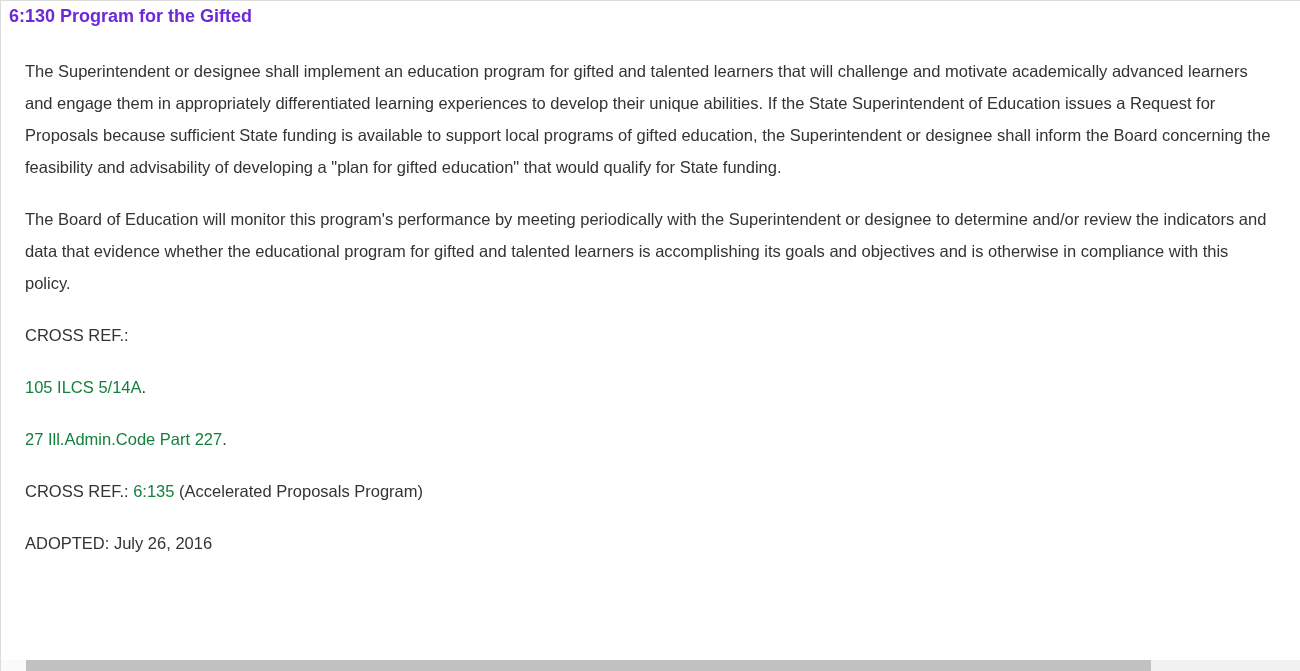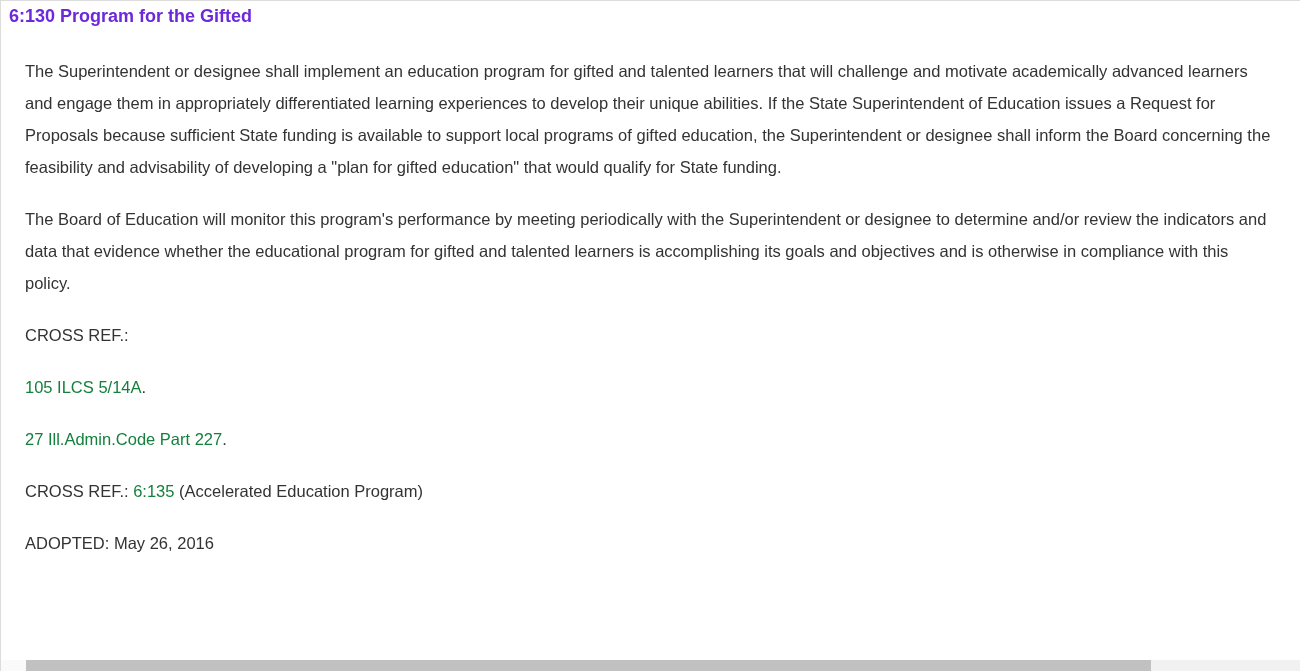--- a/index.html
+++ b/index.html
@@ -75,23 +75,23 @@
 
 
     <p class="para">The Board of Education will monitor this program's performance by meeting periodically with the Superintendent or designee to determine and/or review the indicators and data that evidence whether the educational program for gifted and talented learners is accomplishing its goals and objectives and is otherwise in compliance with this policy.</p>
 
     <p class="para">CROSS REF.:</p>
 
     <p class="para"><a class="link">105 ILCS 5/14A</a><span>.</span></p>
 
     <p class="para"><a class="link">27 Ill.Admin.Code Part 227</a><span>.</span></p>
 
-    <p class="para"><span>CROSS REF.: </span><a class="link">6:135</a><span> (Accelerated Education Program)</span></p>
+    <p class="para"><span>CROSS REF.: </span><a class="link">6:135</a><span> (Accelerated Proposals Program)</span></p>
 
-    <p class="para">ADOPTED: May 26, 2016</p>
+    <p class="para">ADOPTED: July 26, 2016</p>
 
   </div>
 
   <div class="hscroll-track">
     <div class="hscroll-corner"></div>
     <div class="hscroll-thumb"></div>
   </div>
 </div>
 
 </body></html>

